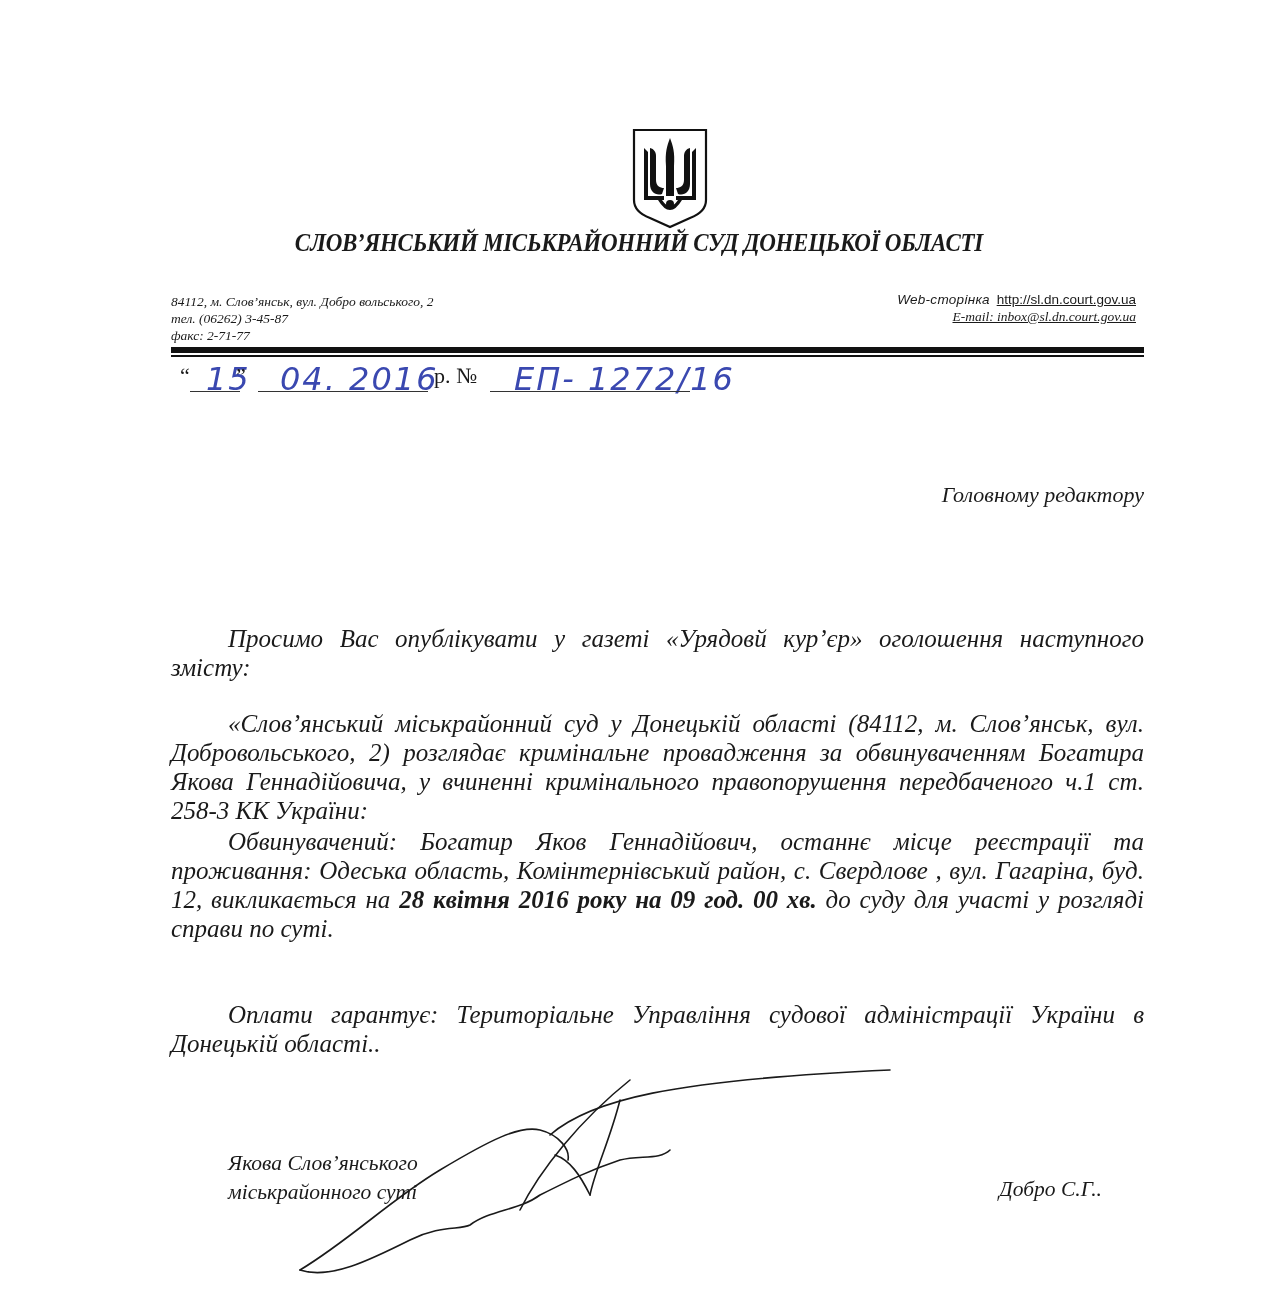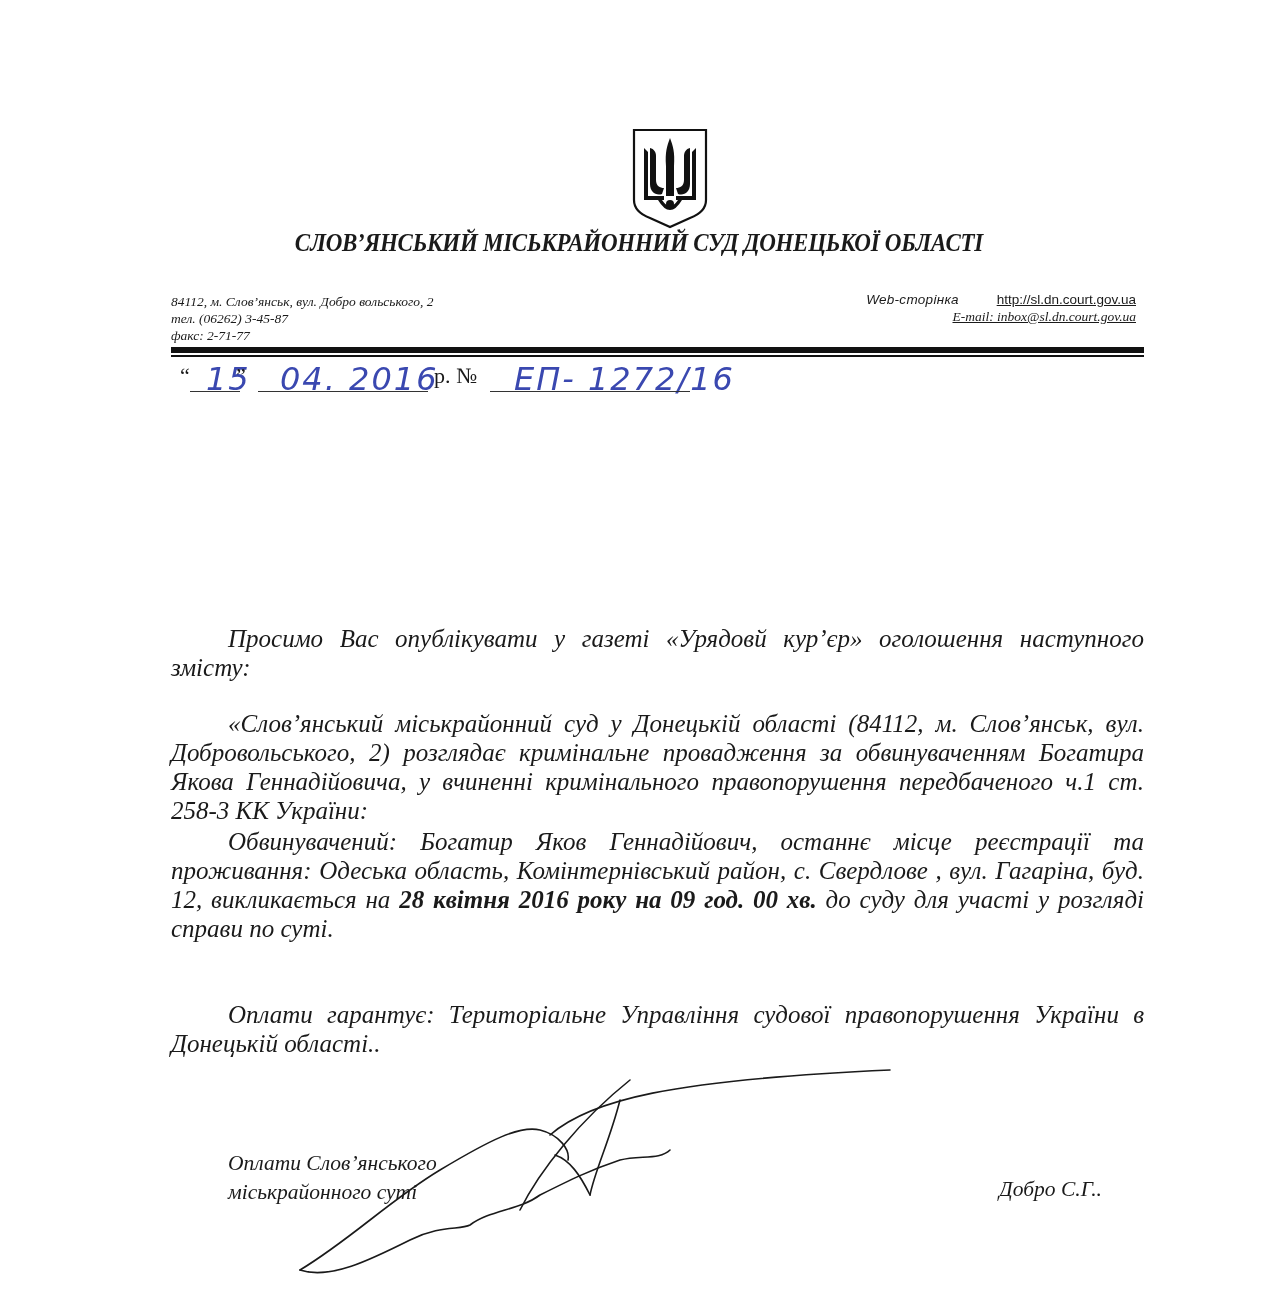--- a/index.html
+++ b/index.html
@@ -6,21 +6,21 @@
   body { width: 1275px; height: 1296px; position: relative; overflow: hidden;
          font-family: "Liberation Serif", "DejaVu Serif", serif; color: #1a1a1a; }
   .abs { position: absolute; }
   .emblem { left: 630px; top: 126px; width: 80px; height: 104px; }
   .court-title { left: 0; width: 1275px; top: 229px; text-align: center; font-weight: bold; font-style: italic;
                  font-size: 25px; letter-spacing: -0.3px; transform: scaleX(0.92); transform-origin: 655px 0; }
   .addr { left: 171px; top: 293px; font-style: italic; font-size: 13.5px; line-height: 17px; }
   .web { right: 139px; top: 291px; font-style: italic; font-size: 13.5px; line-height: 17px; text-align: right; }
   .web .lbl { font-family: "Liberation Sans", sans-serif; letter-spacing: 0.3px; }
   .web a, .web .link { color: #1a1a1a; text-decoration: underline; }
-  .web .url { font-family: "Liberation Sans", sans-serif; font-style: normal; margin-left: 31px; }
+  .web .url { font-family: "Liberation Sans", sans-serif; font-style: normal; }
   .rule-thick { left: 171px; top: 347px; width: 973px; height: 6px; background: #111; }
   .rule-thin { left: 171px; top: 355px; width: 973px; height: 1.5px; background: #111; }
   .ref-row { left: 180px; top: 360px; height: 36px; width: 560px; font-size: 22px; }
   .q { font-size: 22px; position: absolute; top: 3px; }
   .hand { color: #3a48b0; font-family: "DejaVu Sans", sans-serif; font-style: italic; font-weight: normal;
           font-size: 32px; position: absolute; top: 0px; letter-spacing: 2px; margin-left: 8px; }
   .uline { position: absolute; top: 31px; height: 1px; background: #333; }
   .recipient { right: 131px; top: 480px; text-align: right; font-style: italic; font-size: 22px; line-height: 29px; }
   .body-text { left: 171px; width: 973px; font-style: italic; font-size: 25px; line-height: 29px; text-align: justify; }
   .body-text p { margin: 0; text-indent: 57px; }
@@ -76,37 +76,38 @@
   <span class="q" style="left:56px;">”</span>
   <div class="uline" style="left:10px; width:50px;"></div>
   <span class="hand" style="left: 92px; color: rgb(58, 72, 176);">04. 2016</span>
   <div class="uline" style="left:78px; width:170px;"></div>
   <span class="q" style="left:254px;">р. №</span>
   <span class="hand" style="left: 326px; color: rgb(58, 72, 176);">ЕП- 1272/16</span>
   <div class="uline" style="left:310px; width:200px;"></div>
 </div>
 
 <div class="abs recipient">
+  <div>Головному редактору</div>
 </div>
 
 <div class="abs body-text p1">
   <p>Просимо Вас опублікувати у газеті «Урядовй кур’єр» оголошення наступного змісту:</p>
 </div>
 <div class="abs body-text p2">
   <p>«Слов’янський міськрайонний суд у Донецькій області (84112, м. Слов’янськ, вул. Добровольського, 2) розглядає кримінальне провадження за обвинуваченням Богатира Якова Геннадійовича, у вчиненні кримінального правопорушення передбаченого ч.1 ст. 258-3 КК України:</p>
 </div>
 <div class="abs body-text p3">
   <p><span>Обвинувачений: Богатир Яков Геннадійович, останнє місце реєстрації та проживання: Одеська область, Комінтернівський район, с. Свердлове , вул. Гагаріна, буд. 12, викликається на </span><b>28 квітня 2016 року на 09 год. 00 хв.</b><span> до суду для участі у розгляді справи по суті.</span></p>
 </div>
 <div class="abs body-text p4">
-  <p>Оплати гарантує: Територіальне Управління судової правопорушення України в Донецькій області..</p>
+  <p>Оплати гарантує: Територіальне Управління судової адміністрації України в Донецькій області..</p>
 </div>
 
 <div class="abs sig-left">
-  <div>Оплати Слов’янського</div>
+  <div>Якова Слов’янського</div>
   <div>міськрайонного суті</div>
 </div>
 <div class="abs sig-right">Добро С.Г..</div>
 
 <svg class="abs signature" viewBox="0 0 620 230">
   <g fill="none" stroke="#1a1a1a" stroke-width="1.6" stroke-linecap="round">
     <path d="M10 210 C 60 180, 100 140, 150 110 C 200 80, 230 65, 250 70 C 270 75, 280 90, 278 100"></path>
     <path d="M10 210 C 40 220, 80 200, 120 180 C 150 165, 170 170, 180 165 C 200 150, 230 150, 250 135 C 280 120, 300 110, 330 100 C 350 95, 370 100, 380 90"></path>
     <path d="M260 75 C 300 40, 380 20, 600 10"></path>
     <path d="M230 150 C 250 110, 290 60, 340 20"></path>

